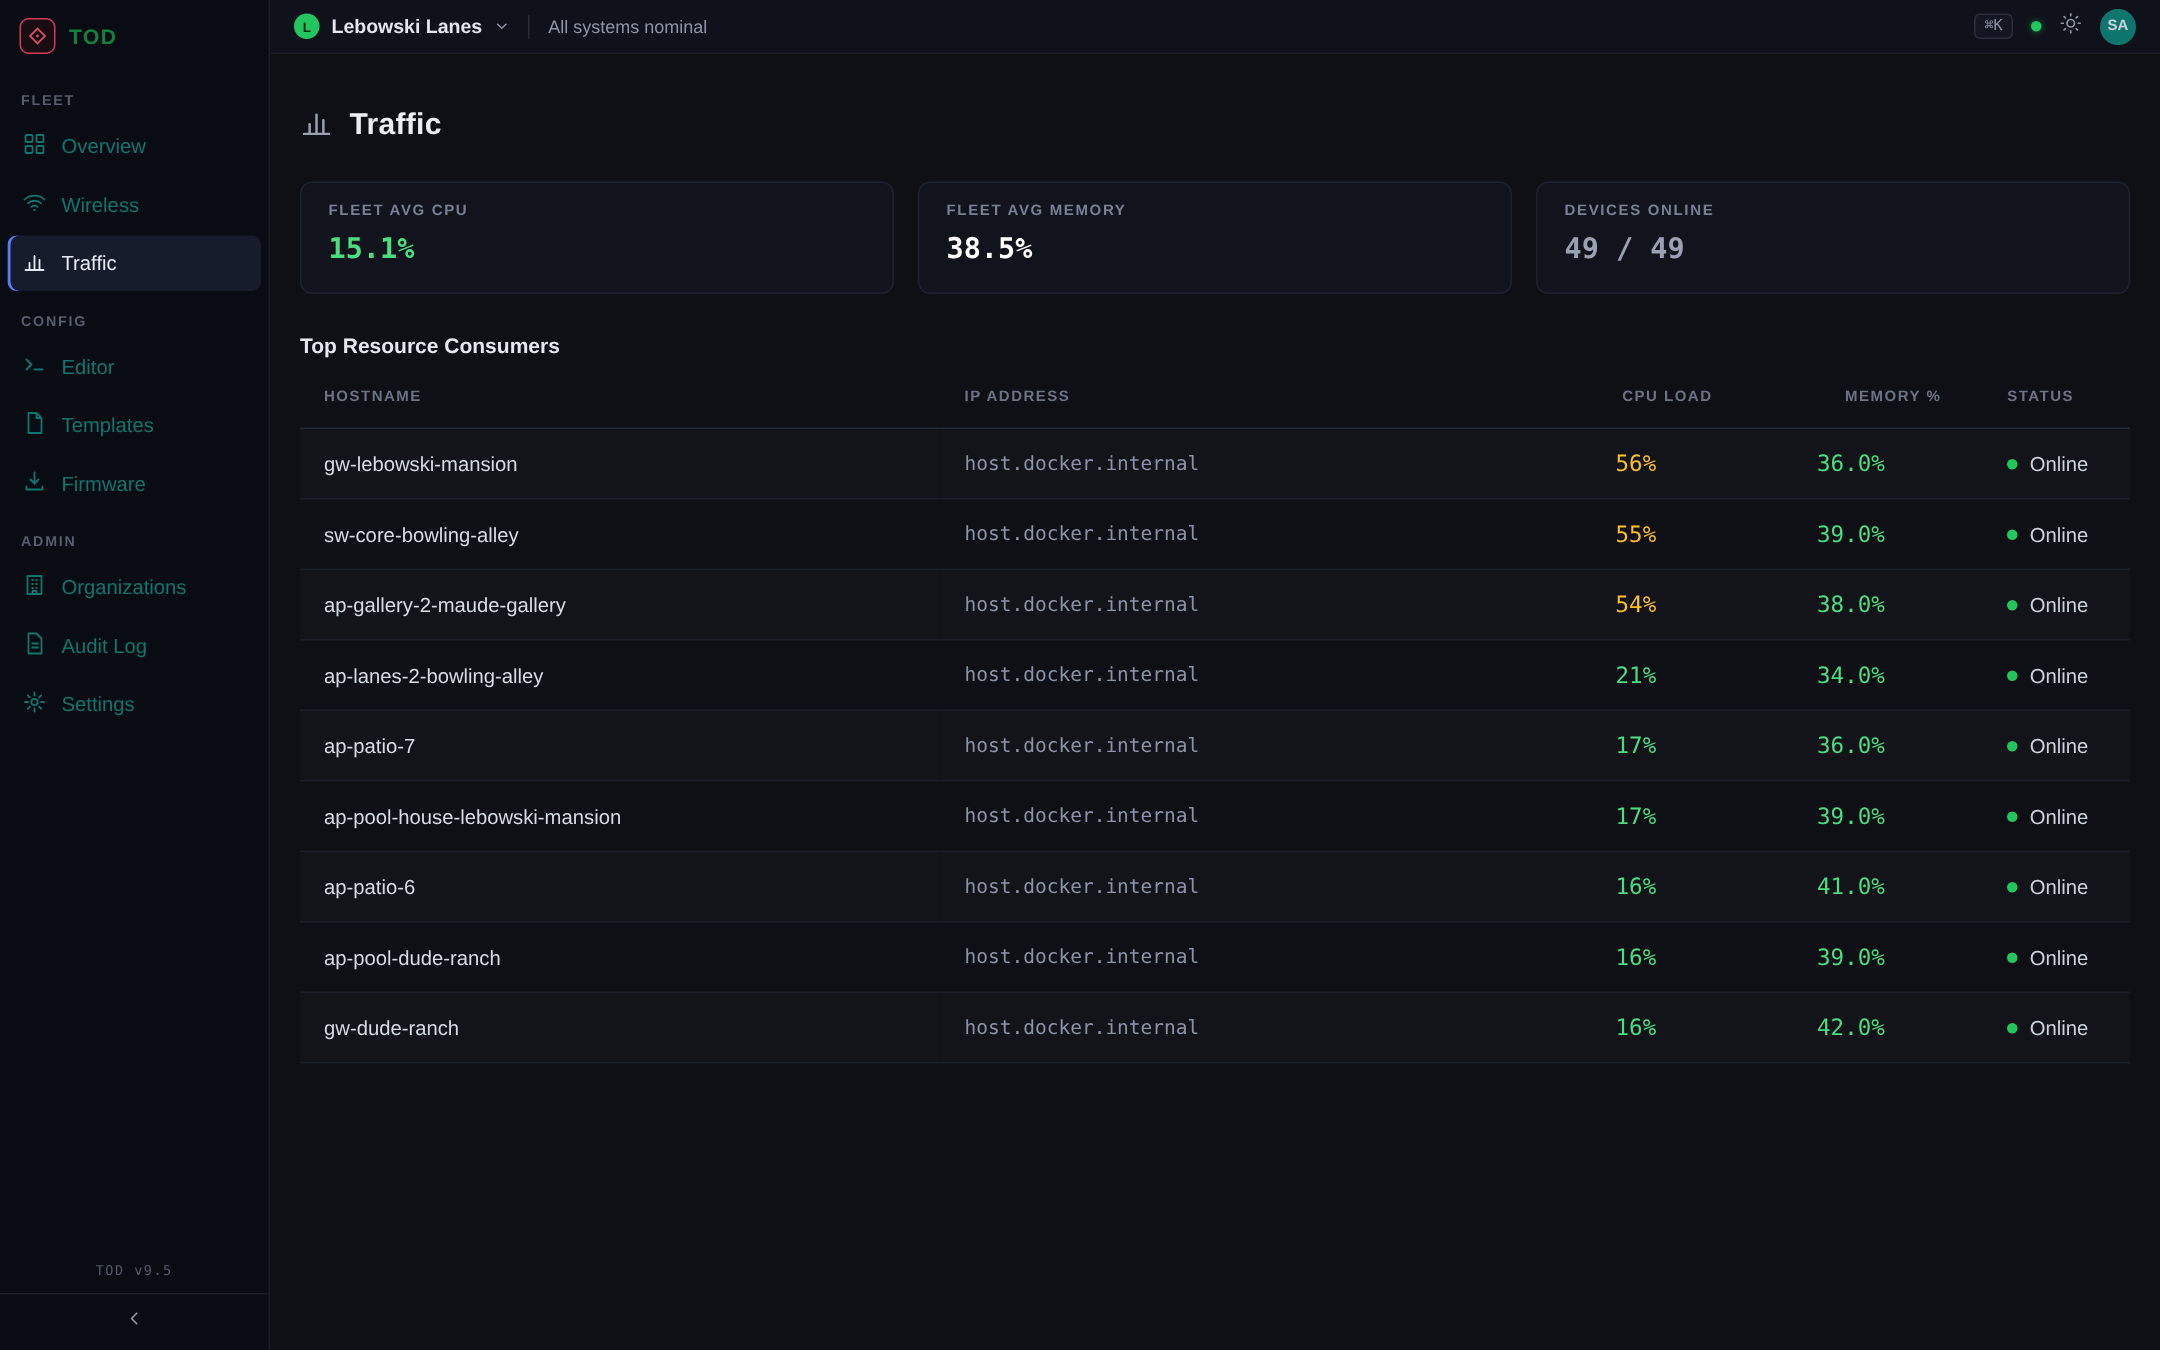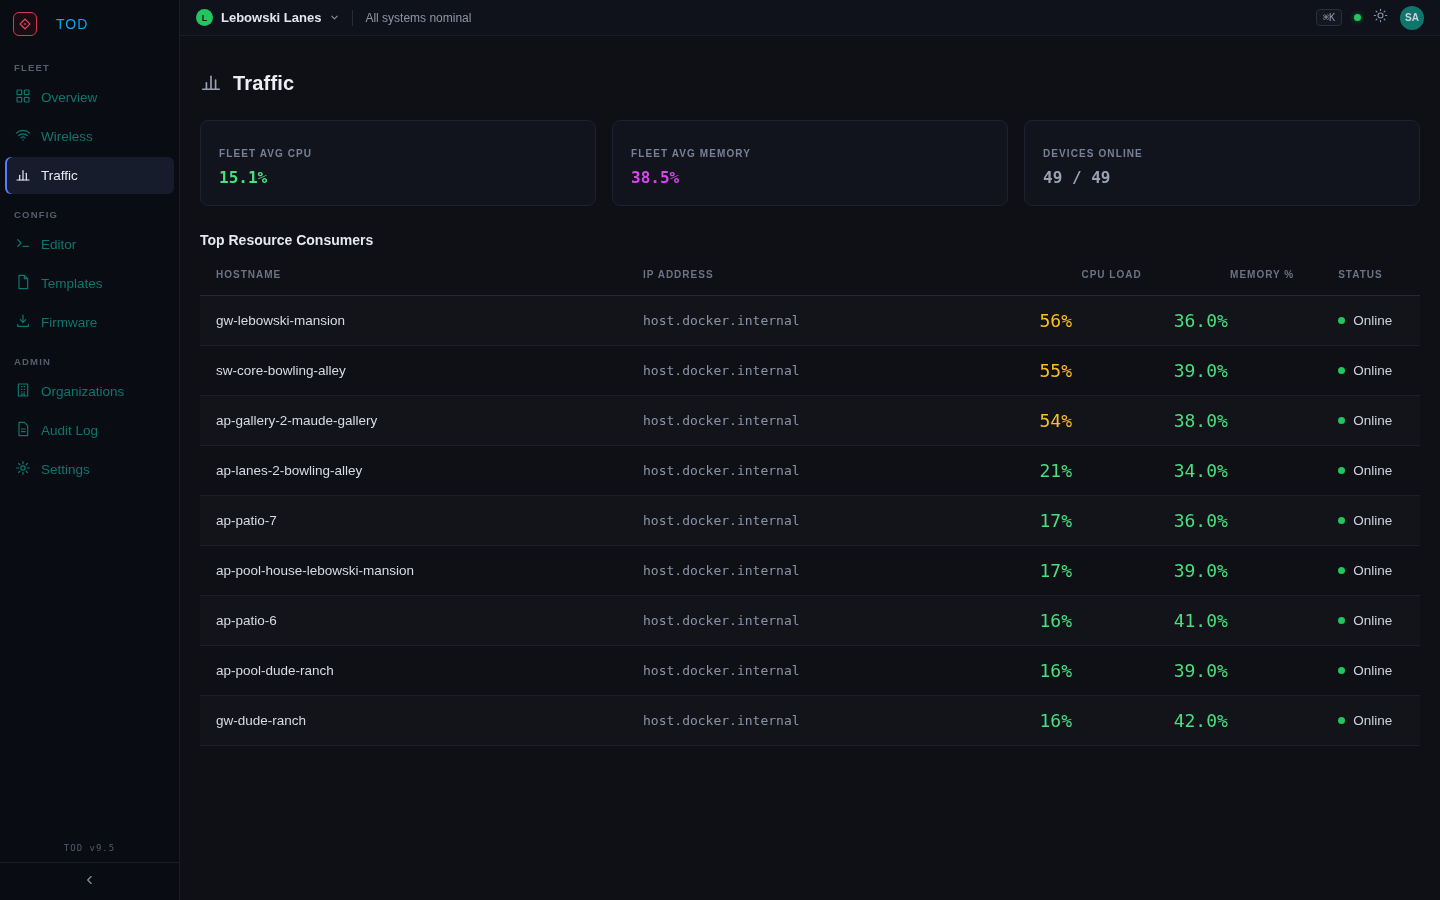--- a/index.html
+++ b/index.html
@@ -19,21 +19,21 @@
     background:#0a0c13;
     border-right:1px solid #191d28;
     display:flex; flex-direction:column;
   }
   .logo-row { display:flex; align-items:center; gap:9px; padding:12px 13px; height:48px; }
   .logo-mark {
     width:24px; height:24px; border-radius:6px;
     background:#190d13; border:1px solid #d63a52;
     display:flex; align-items:center; justify-content:center;
   }
-  .logo-title { font-size:14px; font-weight:400; letter-spacing:1px; color:#0ea5e9;margin-left:10px; }
+  .logo-title { font-size:14px; font-weight:700; letter-spacing:1px; color:#15803d; }
   .section-label {
     font-size:9.5px; font-weight:700; letter-spacing:1.2px;
     color:#565d6e; padding:14px 14px 5px;
   }
   .nav-item {
     display:flex; align-items:center; gap:10px;
     margin:1px 5px; padding:9px 10px;
     border-radius:6px;
     color:#0f766e; font-size:13.5px;
     cursor:pointer;
@@ -98,24 +98,24 @@
   .page-title { font-size:20px; font-weight:700; color:#eceef4; letter-spacing:0.2px; }
 
   .stats-grid {
     display:grid; grid-template-columns:repeat(3,1fr); gap:16px;
     margin-top:18px;
   }
   .stat-card {
     background:#11141d;
     border:1px solid #1e2230;
     border-radius:8px;
-    padding:27px 18px 18px;
+    padding:13px 18px 18px;
   }
   .stat-label { font-size:10px; font-weight:700; letter-spacing:1.1px; color:#778095; }
-  .stat-value { margin-top:9px; font-size:16px; font-weight:700; }
+  .stat-value { margin-top:9px; font-size:19px; font-weight:700; }
 
   .section-title { margin-top:26px; font-size:14px; font-weight:700; color:#e5e8ef; }
 
   .table-wrap { margin-top:6px; }
   table { width:100%; border-collapse:collapse; table-layout:fixed; }
   col.c-host { width:35%; } col.c-ip { width:32.5%; }
   col.c-cpu { width:11%; } col.c-mem { width:12.5%; } col.c-status { width:9%; }
   thead th {
     font-size:10px; font-weight:700; letter-spacing:1px;
     color:#6b7384; text-align:left;
@@ -124,21 +124,21 @@
   thead th.num { text-align:right; }
   tbody td {
     padding:14px 16px; font-size:13.5px;
     border-bottom:1px solid #1b1f2b;
     white-space:nowrap; overflow:hidden; text-overflow:ellipsis;margin-top:48px;
   }
   tbody tr { cursor:pointer; }
   tbody tr:nth-child(odd) { background:rgba(255,255,255,0.018); }
   td.host { color:#d7dbe4; }
   td.ip { color:#8b93a7; font-size:13px; }
-  td.num { text-align:left; font-size:18px; }
+  td.num { text-align:center; font-size:15px; }
   td.cpu.ok, td.mem { color:#4ade80; }
   td.cpu.warn { color:#fbbf24; }
   .status-cell { display:flex; align-items:center; gap:8px; }
   .status-dot { width:7px; height:7px; border-radius:50%; background:#22c55e; flex:0 0 auto; }
   .status-text { color:#cdd2dd; font-size:13.5px; }
 </style>
 </head>
 <body>
 
 <aside class="sidebar">
@@ -301,21 +301,21 @@
       <h1 class="page-title">Traffic</h1>
     </div>
 
     <div class="stats-grid">
       <div class="stat-card">
         <div class="stat-label">FLEET AVG CPU</div>
         <div class="stat-value mono" style="color: rgb(74, 222, 128);">15.1%</div>
       </div>
       <div class="stat-card">
         <div class="stat-label">FLEET AVG MEMORY</div>
-        <div class="stat-value mono" style="color: #d946ef;">38.5%</div>
+        <div class="stat-value mono" style="color: #ffffff;">38.5%</div>
       </div>
       <div class="stat-card">
         <div class="stat-label">DEVICES ONLINE</div>
         <div class="stat-value mono" style="color: rgb(154, 161, 178);">49 / 49</div>
       </div>
     </div>
 
     <h2 class="section-title">Top Resource Consumers</h2>
 
     <div class="table-wrap">

